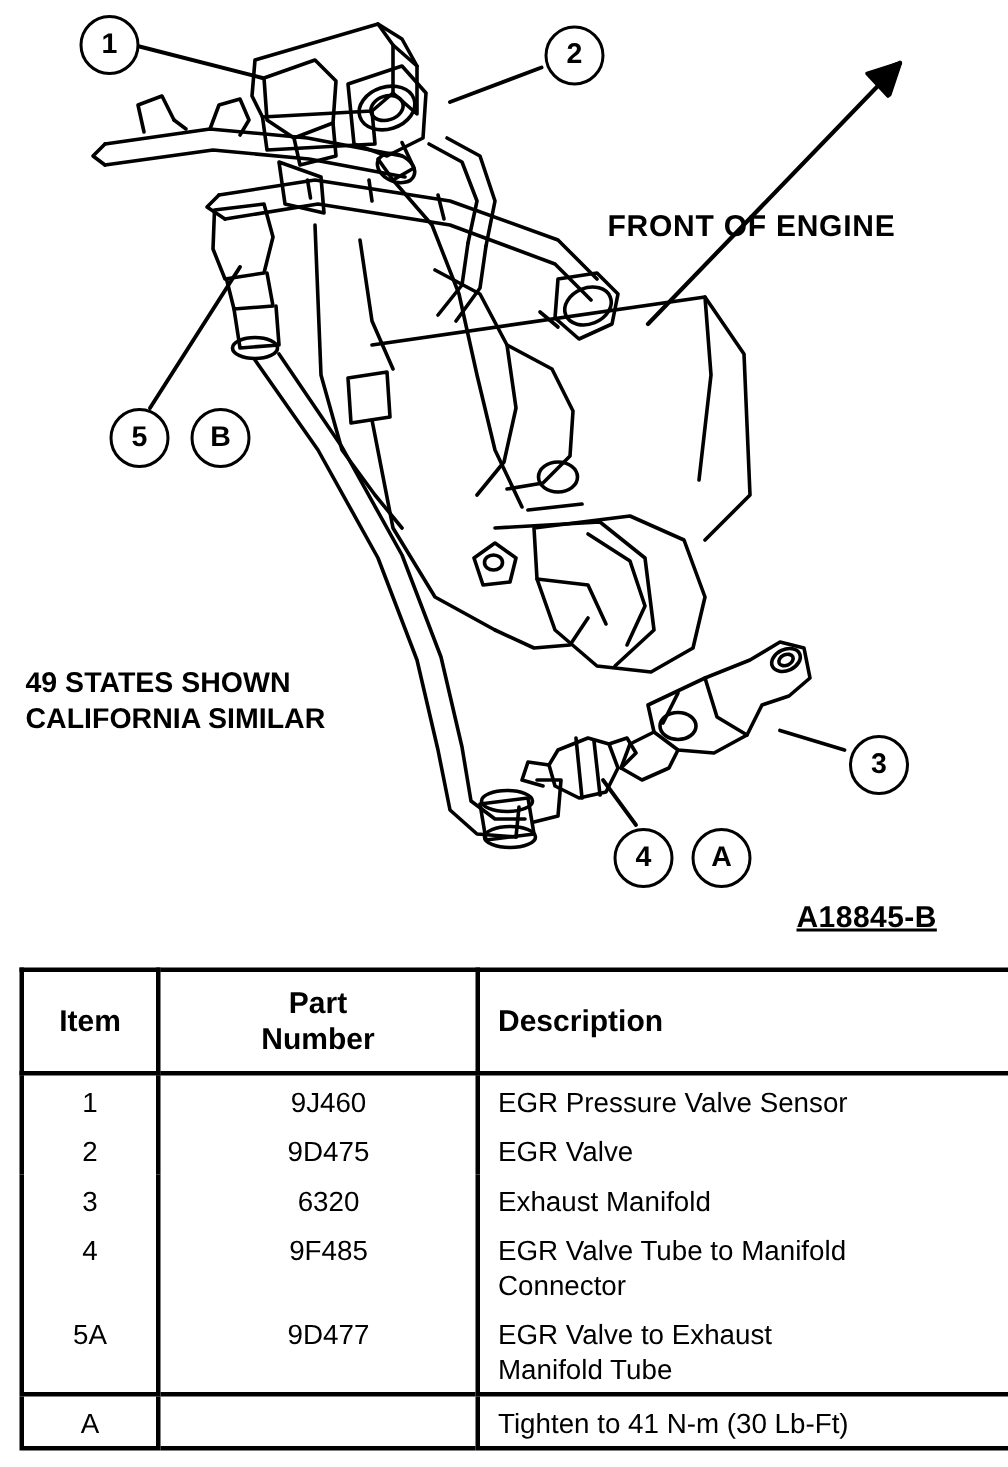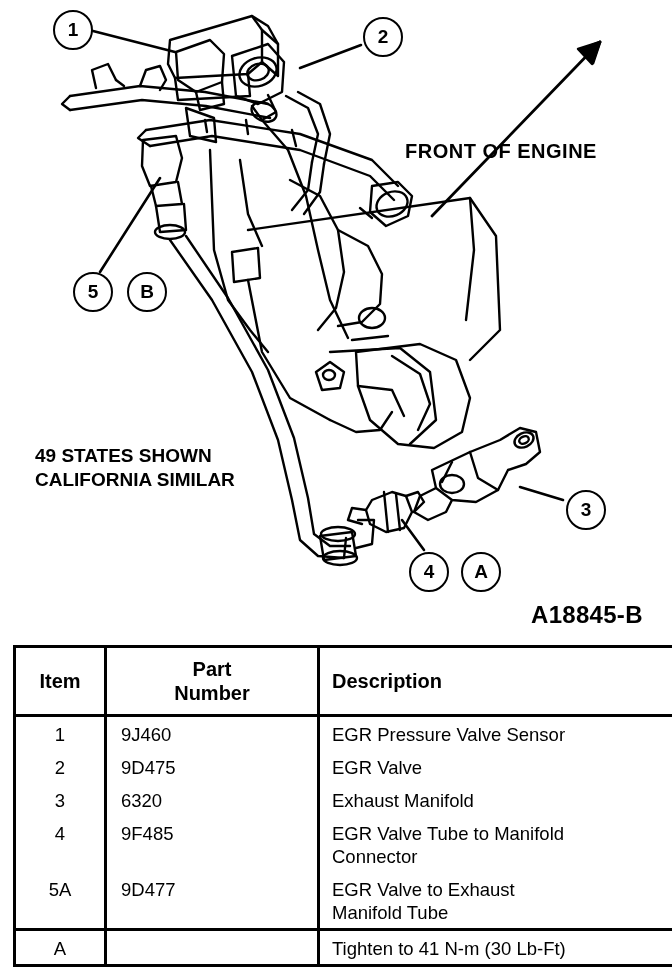--- a/index.html
+++ b/index.html
@@ -53,30 +53,31 @@
     white-space: pre;
     margin-top: 29px;
   }
   #front-of-engine-label {
     left: 405px;
     top: 111px;
     font-size: 20px;
     letter-spacing: 0.5px;
   }
   #states-note {
-    left: 35px;
+    left: 17px;
     top: 415px;
     font-size: 19px;
     line-height: 24px;
   }
   #figure-code {
     left: 531px;
     top: 572px;
-    font-size: 24px;
+    font-size: 20px;
     letter-spacing: 0.3px;
+    text-decoration: underline;
   }
 
   
   #parts-table-wrap {
     position: absolute;
     left: 13px;
     top: 645px;
     width: 646px;
   }
   table {
@@ -103,21 +104,21 @@
   th.col-desc { width: 348px; text-align: left; padding-left: 12px; }
 
   tbody td {
     font-size: 18.5px;
     line-height: 23px;
     vertical-align: top;
     padding-top: 6px;
     padding-bottom: 4px;
   }
   td.c-item { text-align: center; }
-  td.c-part { text-align: left; padding-left: 14px; }
+  td.c-part { text-align: center; padding-left: 14px; }
   td.c-desc { text-align: left; padding-left: 12px; }
 
   tbody tr td { border-top: none; border-bottom: none; }
   tbody tr:first-child td { border-top: 3px solid #000; }
   tbody tr:last-child td { border-bottom: none; }
 
   tbody tr.sep-top td { border-top: 3px solid #000; }
 </style>
 </head>
 <body>

